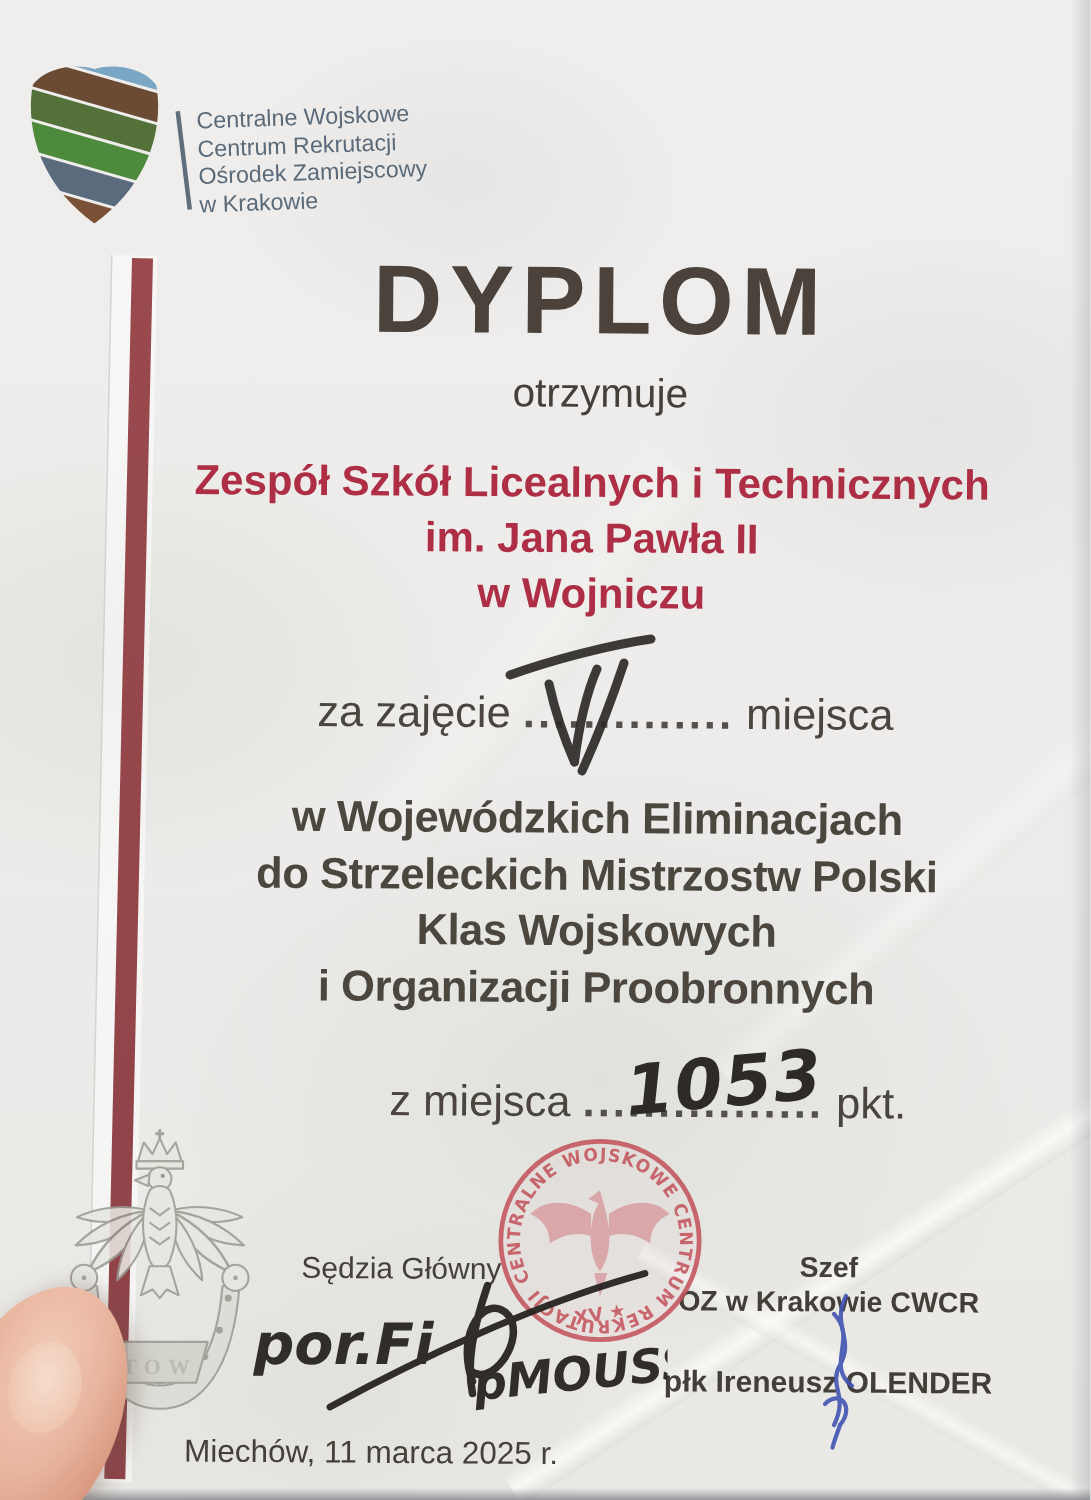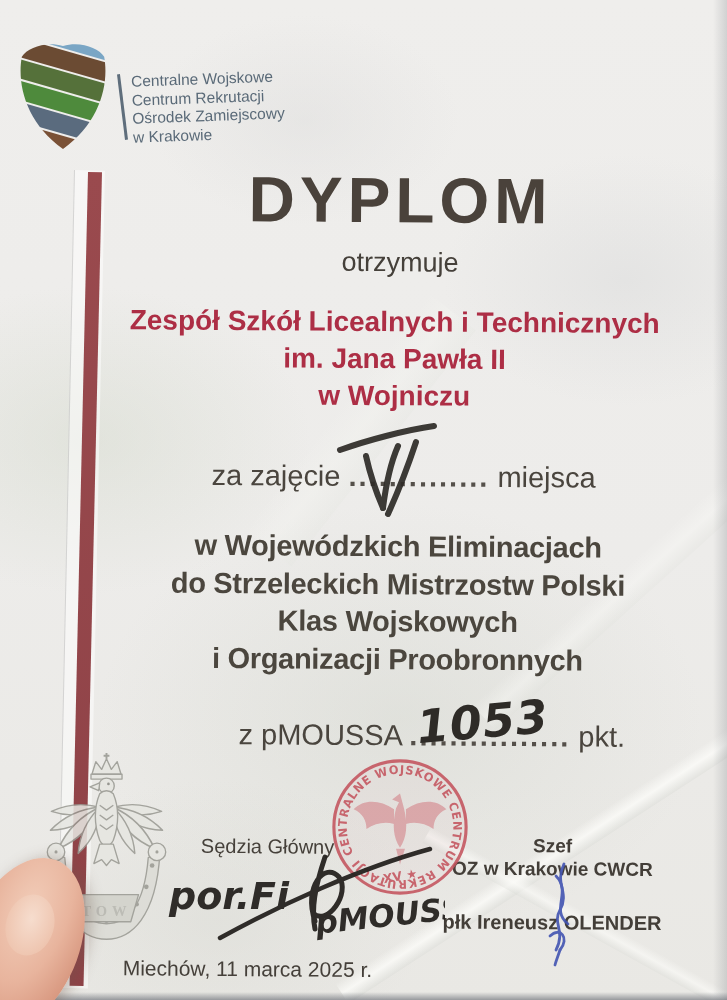--- a/index.html
+++ b/index.html
@@ -144,21 +144,21 @@
   </div>
 
   <div class="competition">
     <div class="line-block">w Wojewódzkich Eliminacjach</div>
     <div class="line-block">do Strzeleckich Mistrzostw Polski</div>
     <div class="line-block">Klas Wojskowych</div>
     <div class="line-block">i Organizacji Proobronnych</div>
   </div>
 
   <div class="score-line">
-    <span>z pMOUSSA</span>
+    <span>z miejsca</span>
     <span class="dots">................</span>
     <span>pkt.</span>
   </div>
 
   <div class="judge-role">Sędzia Główny</div>
 
   <div class="chief-role">
     <div>Szef</div>
     <div>OZ w Krakowie CWCR</div>
   </div>

